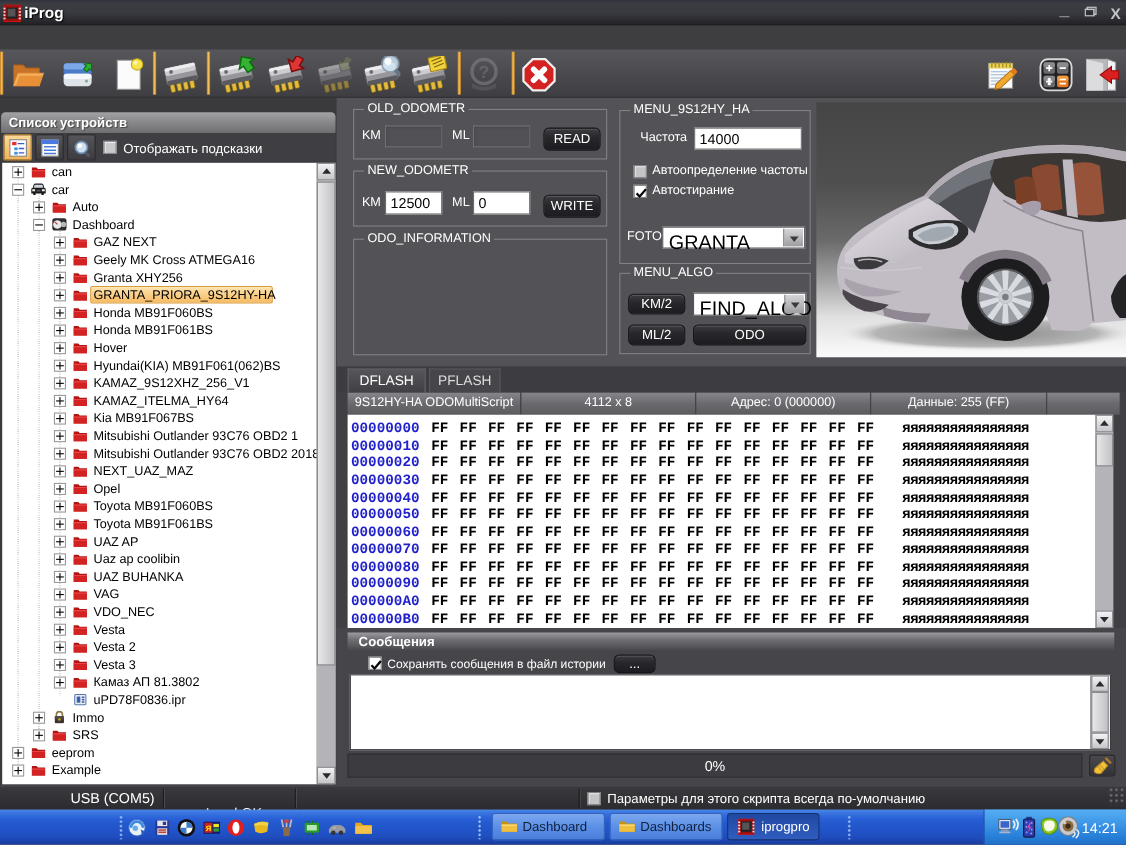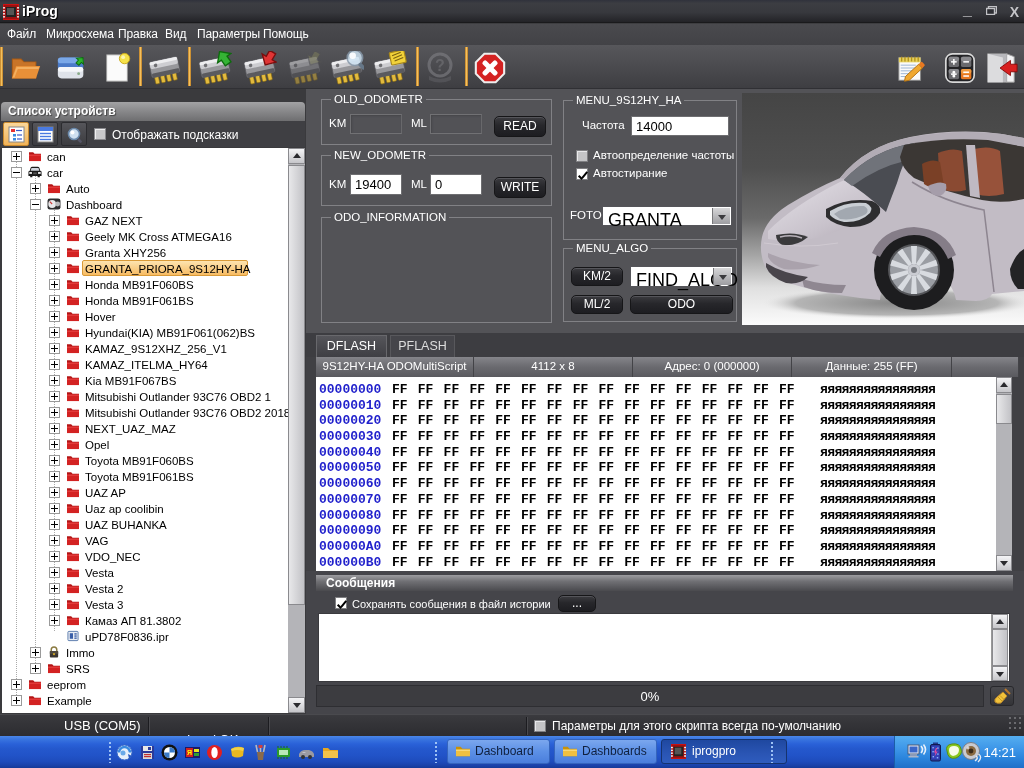--- a/index.html
+++ b/index.html
@@ -152,28 +152,20 @@
   <div id="winbtns">
     <span style="right:52px; top:1px;">_</span>
     <svg class="abs" style="right:27px;top:6px" width="11" height="9" viewBox="0 0 11 9">
           <rect x="2.5" y="0.5" width="8" height="6.5" fill="none" stroke="#c2c2c6" stroke-width="1.4"></rect>
           <rect x="0.5" y="2.5" width="8" height="6" fill="#2e2f34" stroke="#c2c2c6" stroke-width="1.4"></rect>
         </svg>
     <span style="right:5px; top:4px; font-size:14px; color:#c4c4c8;">X</span>
   </div>
 </div>
 
-<div id="menubar">
-  <span style="left:7px">Файл</span>
-  <span style="left:46px">Микросхема</span>
-  <span style="left:118px">Правка</span>
-  <span style="left:165px">Вид</span>
-  <span style="left:197px">Параметры</span>
-  <span style="left:263px">Помощь</span>
-</div>
 
 <div id="toolbar">
   <div class="tsep" style="left:0px"></div>
   <div class="tsep" style="left:139px"></div>
   <div class="tsep" style="left:188px"></div>
   <div class="tsep" style="left:416px"></div>
   <div class="tsep" style="left:465px"></div>
   <div id="tbicons">
 <svg class="ticon" style="left:9px" width="34" height="34" viewBox="0 0 36 34">
 <path d="M3 7 L13 7 L16 10 L29 10 L29 28 L3 28 Z" fill="#a85a14"></path>
@@ -744,21 +736,21 @@
   <div class="wlabel" style="left:23px; top:28px;">KM</div>
   <div class="dfield" style="left:44px; top:25px; width:52px; height:20px;"></div>
   <div class="wlabel" style="left:105px; top:28px;">ML</div>
   <div class="dfield" style="left:124px; top:25px; width:52px; height:20px;"></div>
   <div class="dbtn" style="left:188px; top:27px; width:52px; height:21px; padding-top:2px;">READ</div>
 
   <div class="grp" style="left:15px; top:66px; width:231px; height:51px;">
     <div class="gtitle">NEW_ODOMETR</div>
   </div>
   <div class="wlabel" style="left:23px; top:89px;">KM</div>
-  <div class="wfield" style="left:44px; top:85px; width:52px; height:21px;">19400</div>
+  <div class="wfield" style="left:44px; top:85px; width:52px; height:21px;">12500</div>
   <div class="wlabel" style="left:105px; top:89px;">ML</div>
   <div class="wfield" style="left:124px; top:85px; width:52px; height:21px;">0</div>
   <div class="dbtn" style="left:188px; top:88px; width:52px; height:21px; padding-top:2px;">WRITE</div>
 
   <div class="grp" style="left:15px; top:128px; width:231px; height:106px;">
     <div class="gtitle">ODO_INFORMATION</div>
   </div>
 
   <div class="grp" style="left:257px; top:11px; width:174px; height:140px;">
     <div class="gtitle">MENU_9S12HY_HA</div>
@@ -1002,21 +994,21 @@
         <span class="abs" style="left:27px;top:4px;">Dashboard</span>
       </div>
   <div class="taskbtn nrm" style="left:554px; width:103px;">
         <svg class="abs" style="left:7px;top:4px" width="16" height="14" viewBox="0 0 17 15">
           <path d="M1 3 L6 3 L8 5 L16 5 L16 13 L1 13 Z" fill="#c8920a"></path>
           <path d="M1 6 L16 6 L16 13 L1 13 Z" fill="#f0c040"></path>
           <path d="M1 6 L16 6 L16 7.5 L1 7.5 Z" fill="#f8d878"></path>
         </svg>
         <span class="abs" style="left:27px;top:4px;">Dashboards</span>
       </div>
-  <div class="taskbtn act" style="left:661px; width:126px;">
+  <div class="taskbtn act" style="left:661px; width:84px;">
         <svg class="abs" style="left:9px;top:4px" width="15" height="15" viewBox="0 0 16 16">
           <rect x="0" y="0" width="16" height="16" fill="#cc1111"></rect>
           <rect x="1" y="1" width="14" height="14" fill="#991111"></rect>
           <rect x="3" y="3" width="10" height="10" fill="#222"></rect>
           <rect x="4" y="4" width="7" height="7" fill="#555"></rect>
           <rect x="0" y="3" width="2" height="1.6" fill="#eee"></rect>
           <rect x="0" y="6" width="2" height="1.6" fill="#eee"></rect>
           <rect x="0" y="9" width="2" height="1.6" fill="#eee"></rect>
           <rect x="0" y="12" width="2" height="1.6" fill="#eee"></rect>
           <rect x="14" y="3" width="2" height="1.6" fill="#eee"></rect>

